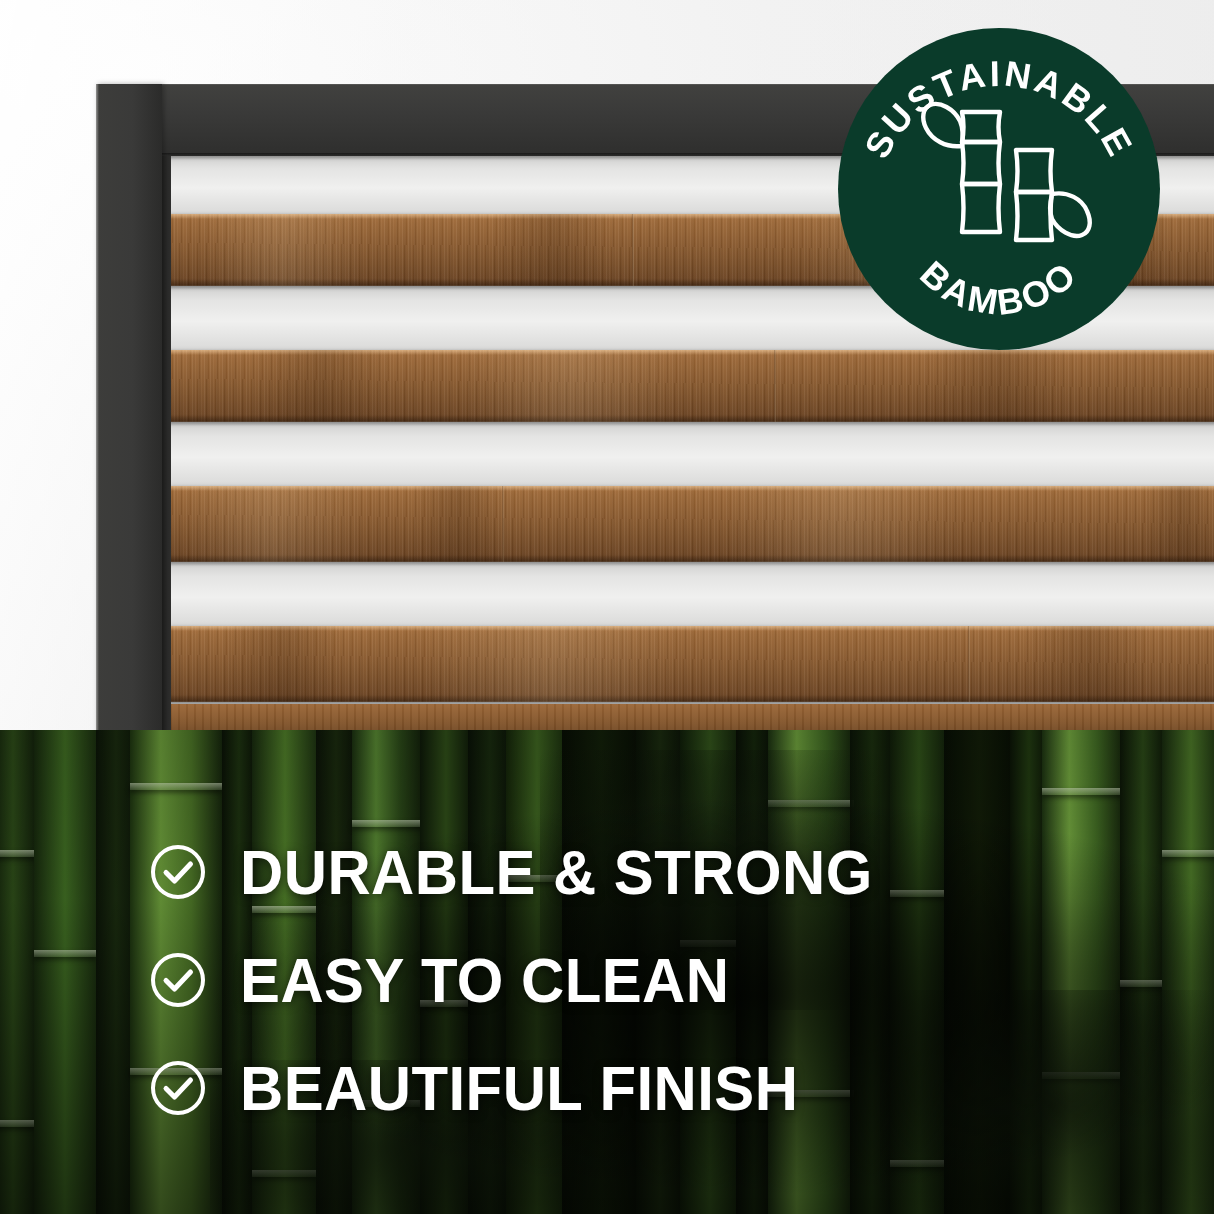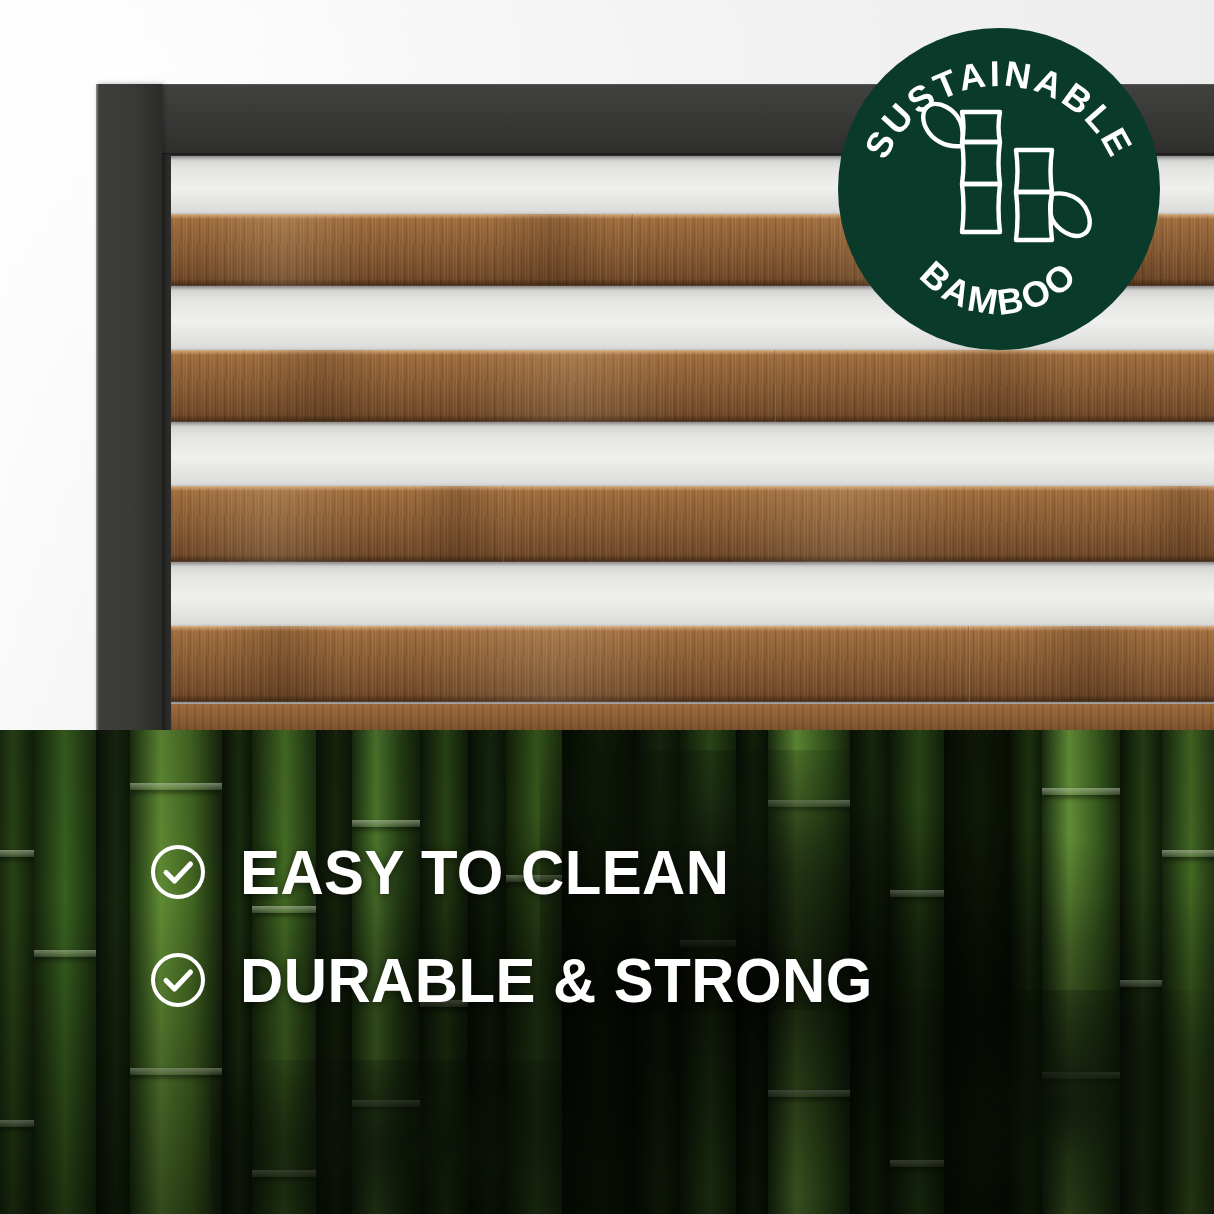--- a/index.html
+++ b/index.html
@@ -370,27 +370,34 @@
     <div class="forest-dark"></div>
   </div>
 
   <div id="feature-list">
 
     <div class="feature-row">
       <svg class="check-icon" viewBox="0 0 56 56">
         <circle cx="28" cy="28" r="25" fill="none" stroke="#ffffff" stroke-width="4"></circle>
         <path d="M16 28.5 L24.5 37 L40.5 20" fill="none" stroke="#ffffff" stroke-width="5" stroke-linecap="round" stroke-linejoin="round"></path>
       </svg>
-      <span class="feature-label">EASY TO CLEAN</span>
+      <span class="feature-label">DURABLE &amp; STRONG</span>
     </div>
 
     <div class="feature-row">
       <svg class="check-icon" viewBox="0 0 56 56">
         <circle cx="28" cy="28" r="25" fill="none" stroke="#ffffff" stroke-width="4"></circle>
         <path d="M16 28.5 L24.5 37 L40.5 20" fill="none" stroke="#ffffff" stroke-width="5" stroke-linecap="round" stroke-linejoin="round"></path>
       </svg>
-      <span class="feature-label">DURABLE &amp; STRONG</span>
-    </div>
-
+      <span class="feature-label">EASY TO CLEAN</span>
+    </div>
+
+    <div class="feature-row">
+      <svg class="check-icon" viewBox="0 0 56 56">
+        <circle cx="28" cy="28" r="25" fill="none" stroke="#ffffff" stroke-width="4"></circle>
+        <path d="M16 28.5 L24.5 37 L40.5 20" fill="none" stroke="#ffffff" stroke-width="5" stroke-linecap="round" stroke-linejoin="round"></path>
+      </svg>
+      <span class="feature-label">BEAUTIFUL FINISH</span>
+    </div>
 
   </div>
 
 </div>
 
 </body></html>

